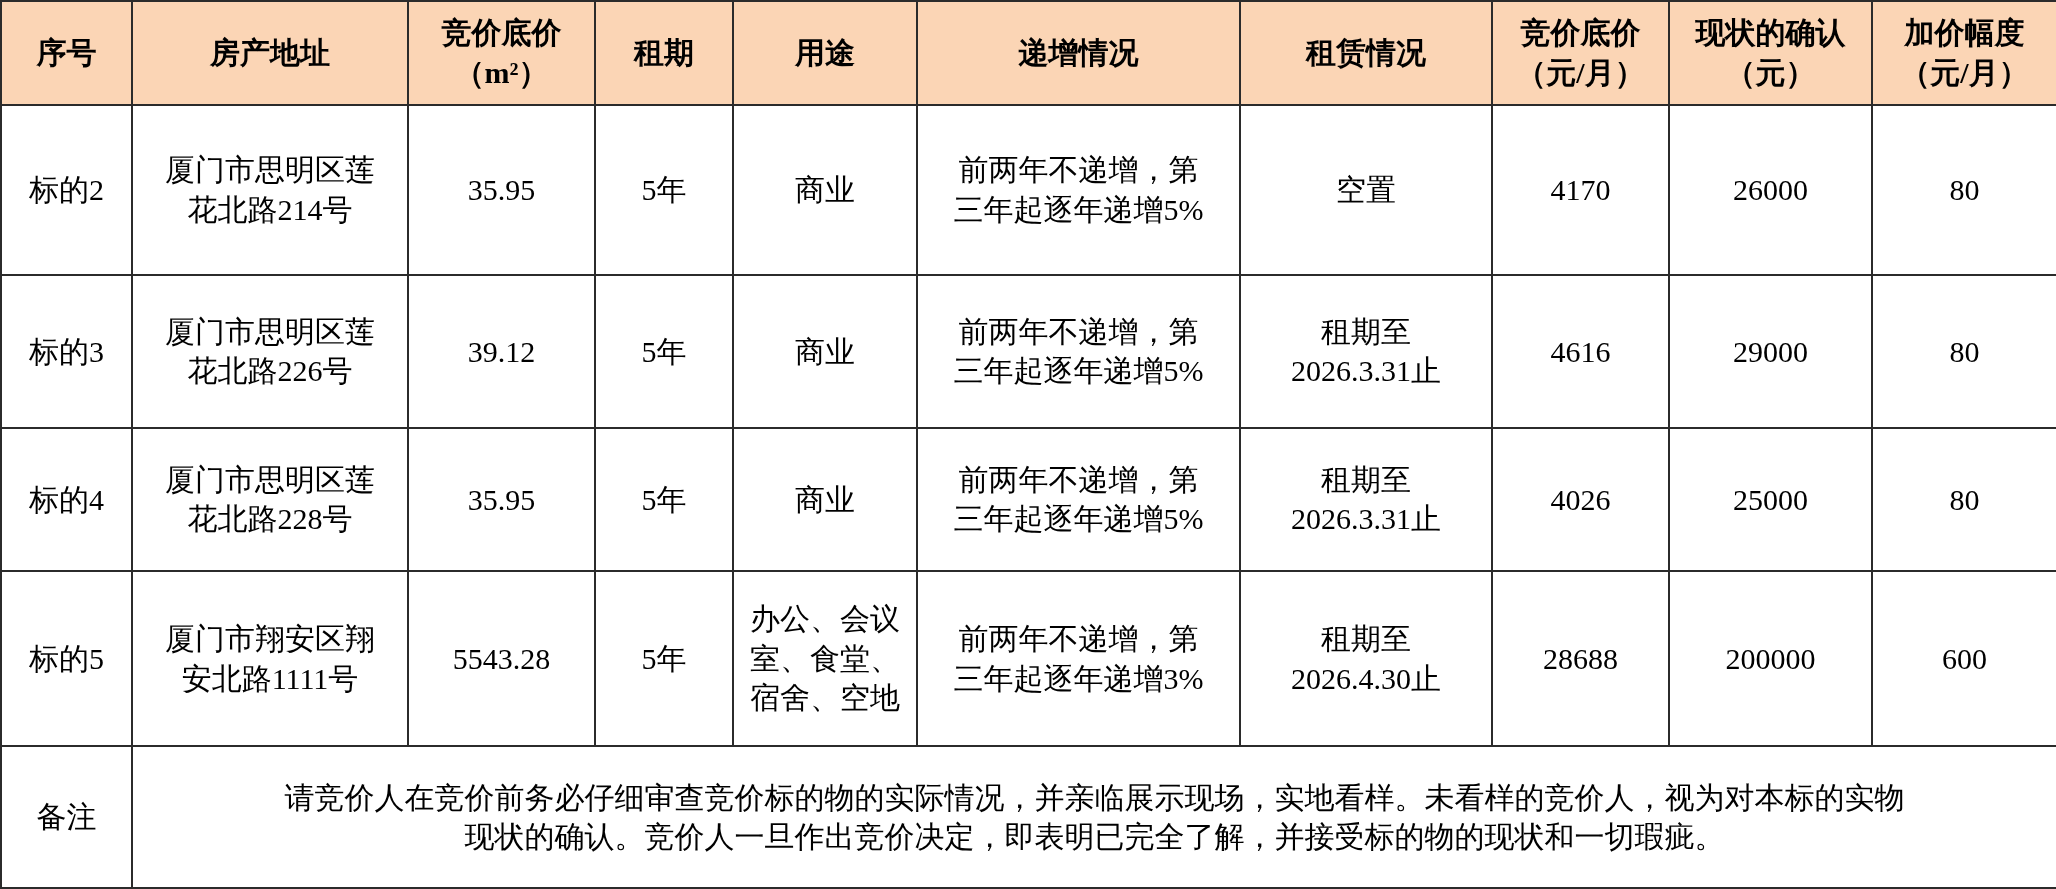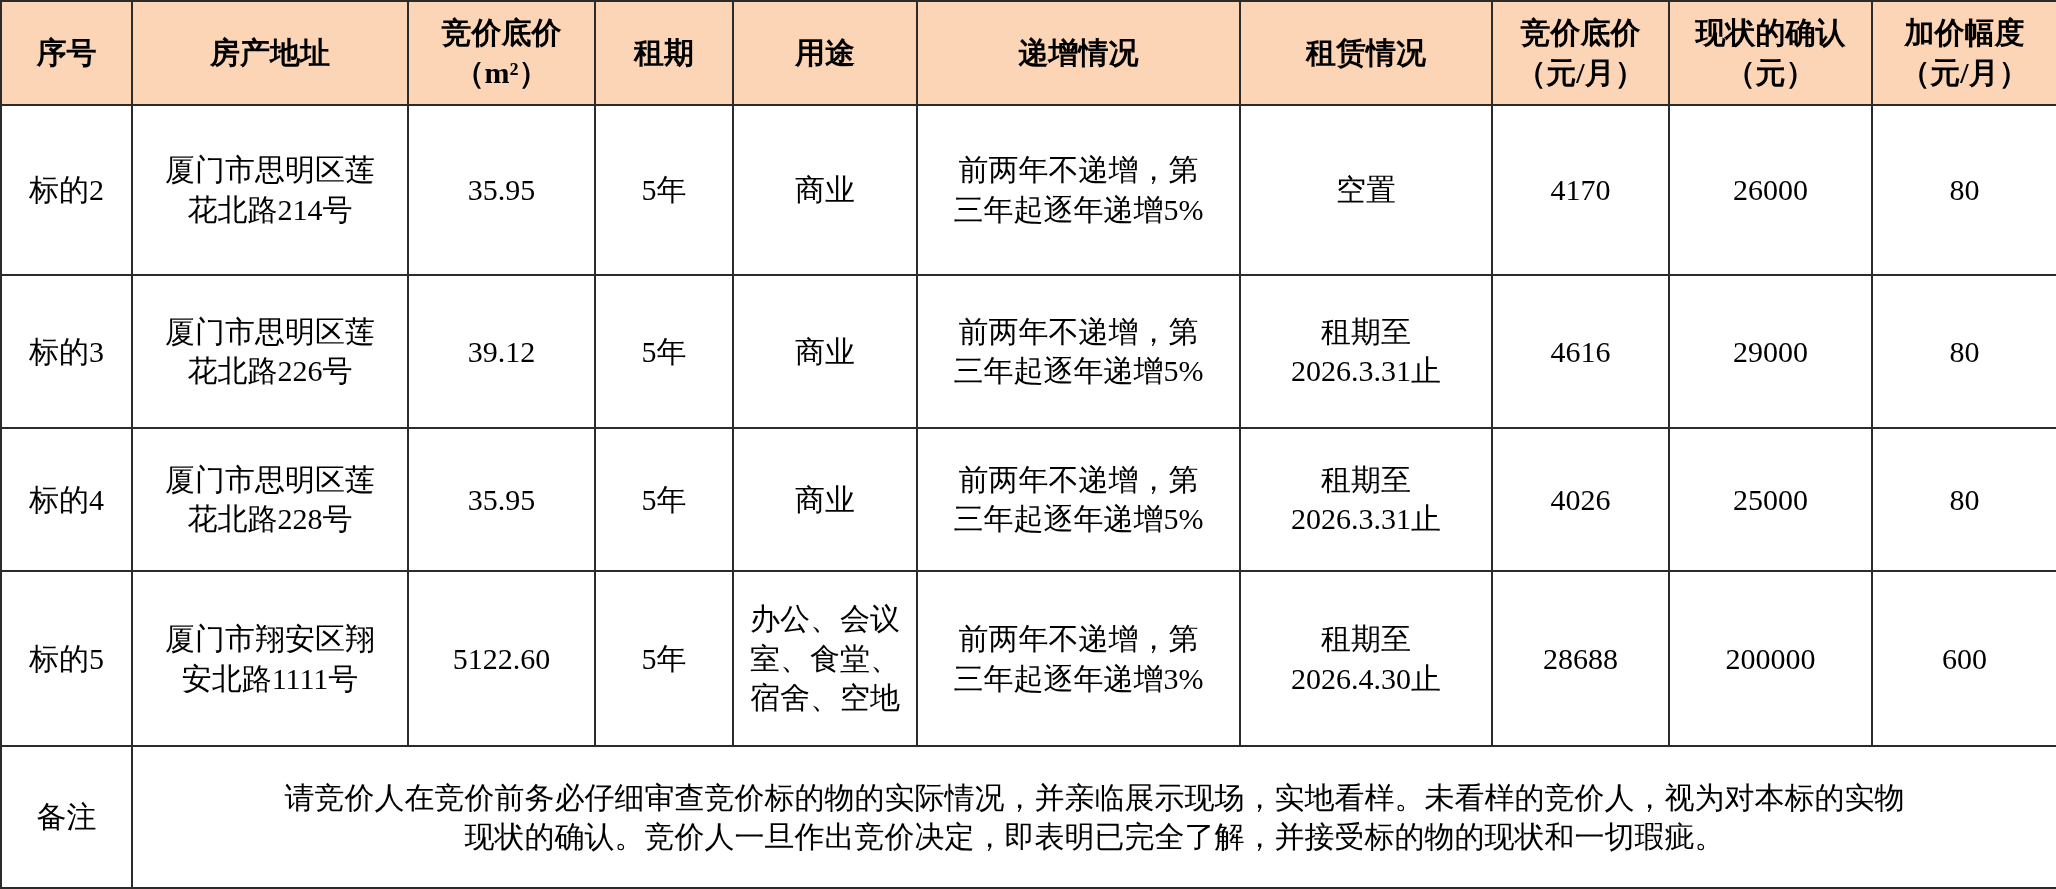--- a/index.html
+++ b/index.html
@@ -130,21 +130,21 @@
         <td>租期至
 2026.3.31止</td>
         <td>4026</td>
         <td>25000</td>
         <td>80</td>
       </tr>
       <tr>
         <td>标的5</td>
         <td>厦门市翔安区翔
 安北路1111号</td>
-        <td>5122.60</td>
+        <td>5543.28</td>
         <td>5年</td>
         <td>办公、会议
 室、食堂、
 宿舍、空地</td>
         <td>前两年不递增，第
 三年起逐年递增3%</td>
         <td>租期至
 2026.4.30止</td>
         <td>28688</td>
         <td>200000</td>

